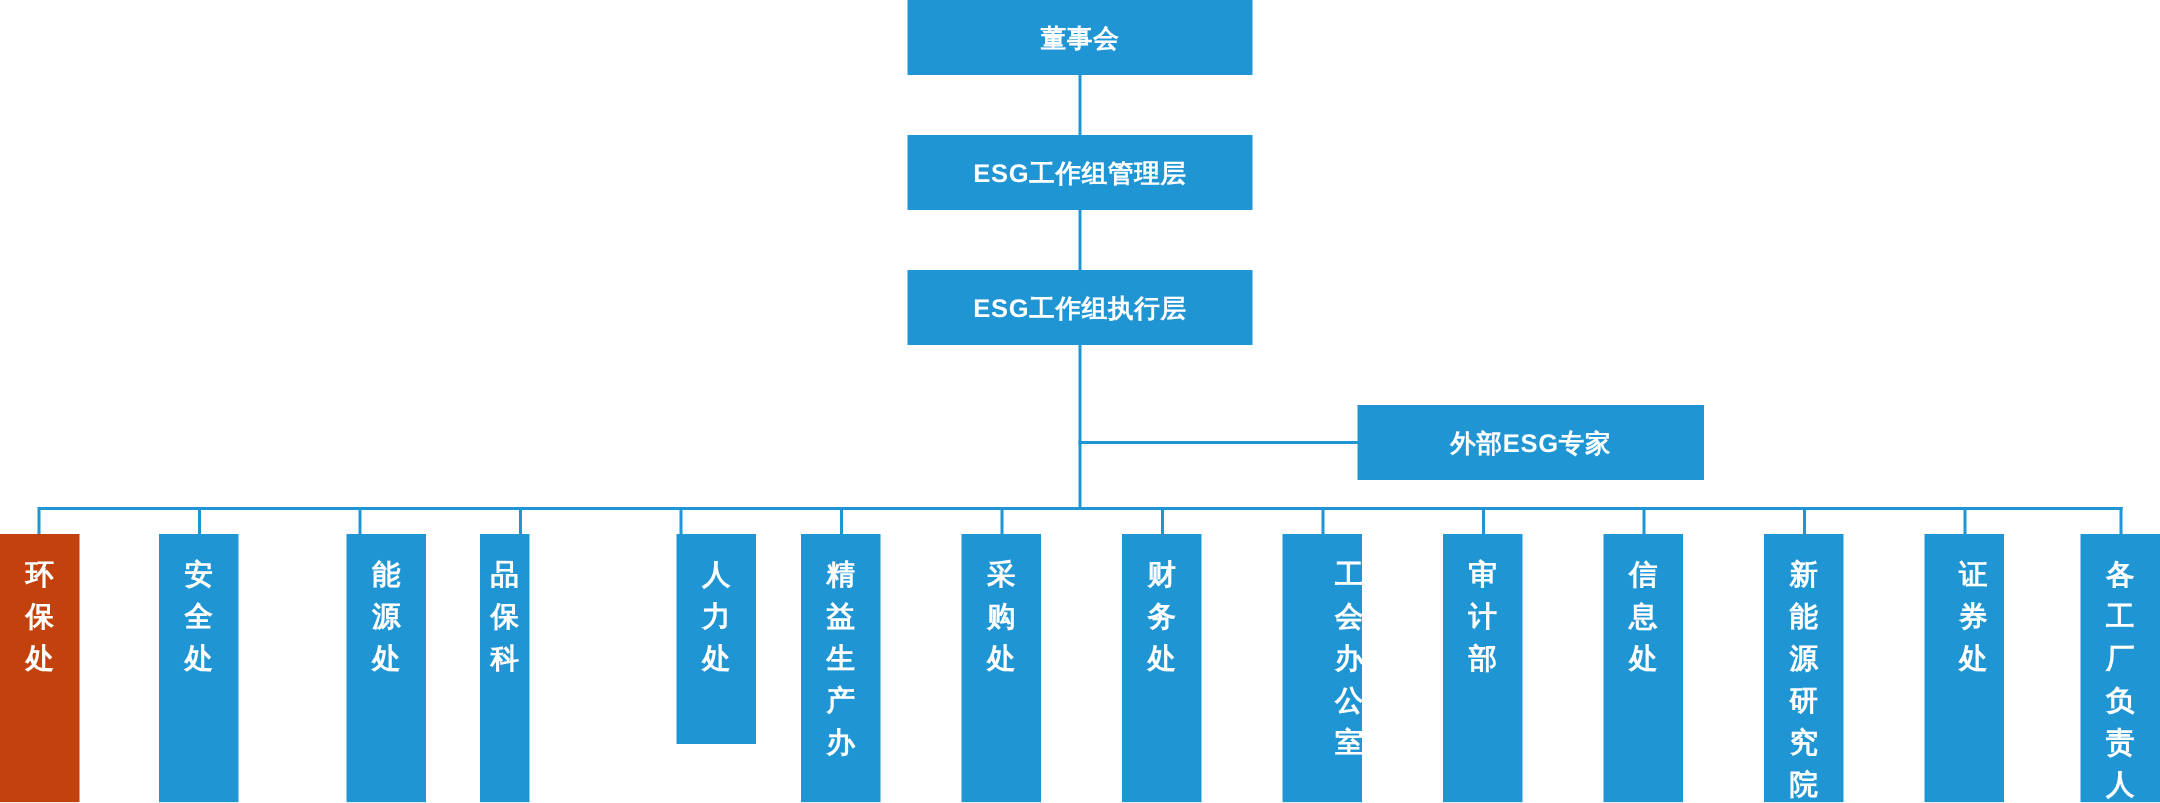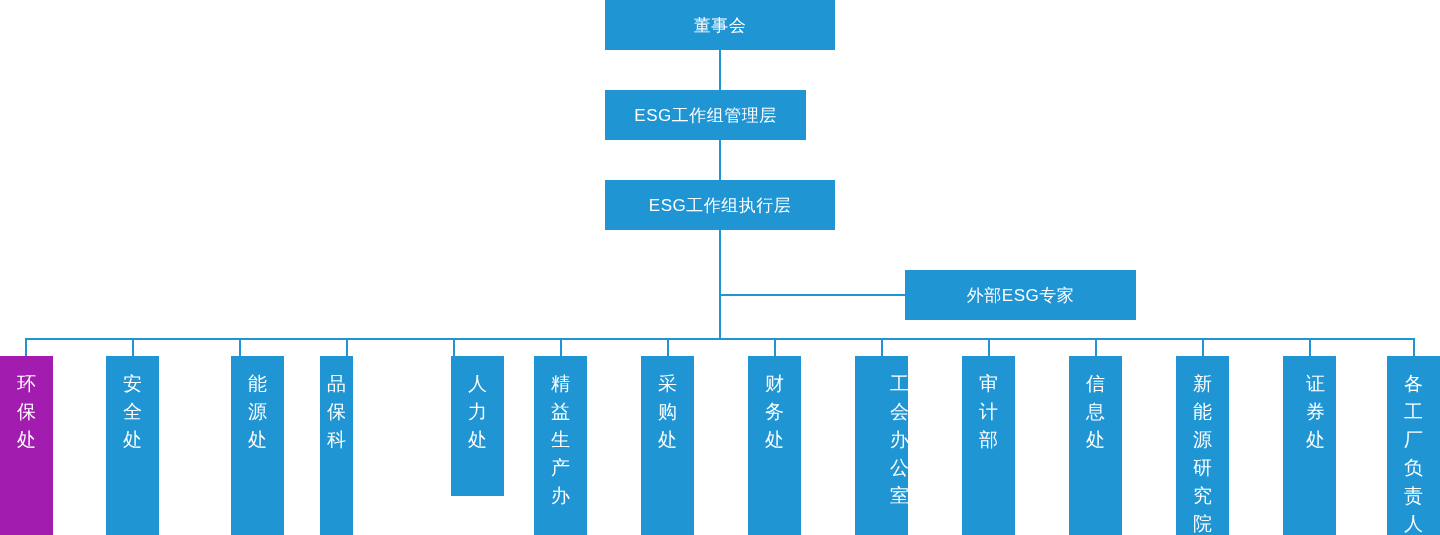--- a/index.html
+++ b/index.html
@@ -10,20 +10,21 @@
   }
   body {
     font-family: "Liberation Sans", "DejaVu Sans", sans-serif;
   }
   #chart-root {
     position: relative;
     width: 1440px;
     height: 535px;
     background: #ffffff;
     overflow: hidden;
+    font-weight: bold;
   }
   .node {
     position: absolute;
     background: #1f95d4;
     color: #ffffff;
     box-sizing: border-box;
   }
   
   .node-h {
     display: flex;
@@ -67,21 +68,21 @@
 <body>
 
 <div id="chart-root" style="background: rgb(255, 255, 255);">
 
   <div class="node node-h" style="left: 605px; top: 0px; width: 230px; height: 50px; background: rgb(31, 149, 212); color: rgb(255, 255, 255);">
     <span class="node-label">董事会</span>
   </div>
 
   <div class="connector connector-v" style="left: 719px; top: 50px; height: 40px; background: rgb(31, 149, 212);"></div>
 
-  <div class="node node-h" style="left: 605px; top: 90px; width: 201px; height: 50px; background: rgb(31, 149, 212); color: rgb(255, 255, 255);">
+  <div class="node node-h" style="left: 605px; top: 90px; width: 230px; height: 50px; background: rgb(31, 149, 212); color: rgb(255, 255, 255);">
     <span class="node-label">ESG工作组管理层</span>
   </div>
 
   <div class="connector connector-v" style="left: 719px; top: 140px; height: 40px; background: rgb(31, 149, 212);"></div>
 
   <div class="node node-h" style="left: 605px; top: 180px; width: 230px; height: 50px; background: rgb(31, 149, 212); color: rgb(255, 255, 255);">
     <span class="node-label">ESG工作组执行层</span>
   </div>
 
   <div class="connector connector-v" style="left: 719px; top: 230px; height: 110px; background: rgb(31, 149, 212);"></div>
@@ -102,21 +103,21 @@
   <div class="connector connector-v" style="left: 560px; top: 338px; height: 18px; background: rgb(31, 149, 212);"></div>
   <div class="connector connector-v" style="left: 667px; top: 338px; height: 18px; background: rgb(31, 149, 212);"></div>
   <div class="connector connector-v" style="left: 774px; top: 338px; height: 18px; background: rgb(31, 149, 212);"></div>
   <div class="connector connector-v" style="left: 881px; top: 338px; height: 18px; background: rgb(31, 149, 212);"></div>
   <div class="connector connector-v" style="left: 988px; top: 338px; height: 18px; background: rgb(31, 149, 212);"></div>
   <div class="connector connector-v" style="left: 1095px; top: 338px; height: 18px; background: rgb(31, 149, 212);"></div>
   <div class="connector connector-v" style="left: 1202px; top: 338px; height: 18px; background: rgb(31, 149, 212);"></div>
   <div class="connector connector-v" style="left: 1309px; top: 338px; height: 18px; background: rgb(31, 149, 212);"></div>
   <div class="connector connector-v" style="left: 1413px; top: 338px; height: 18px; background: rgb(31, 149, 212);"></div>
 
-  <div class="node node-v" style="left: 0px; top: 356px; width: 53px; height: 179px; background: #a21caf; color: rgb(255, 255, 255); justify-content: center;">
+  <div class="node node-v" style="left: 0px; top: 356px; width: 53px; height: 179px; background: #c2410c; color: rgb(255, 255, 255); justify-content: center;">
     <span class="node-label">环保处</span>
   </div>
 
   <div class="node node-v" style="left: 106px; top: 356px; width: 53px; height: 179px; background: rgb(31, 149, 212); color: rgb(255, 255, 255);">
     <span class="node-label">安全处</span>
   </div>
 
   <div class="node node-v" style="left: 213px; top: 356px; width: 53px; height: 179px; background: rgb(31, 149, 212); color: rgb(255, 255, 255); margin-left: 18px;">
     <span class="node-label">能源处</span>
   </div>

